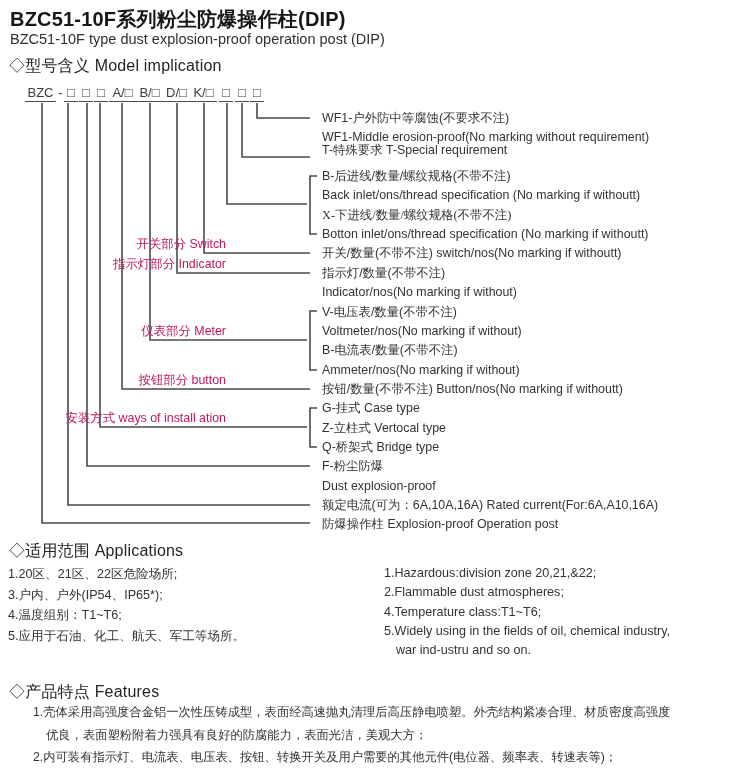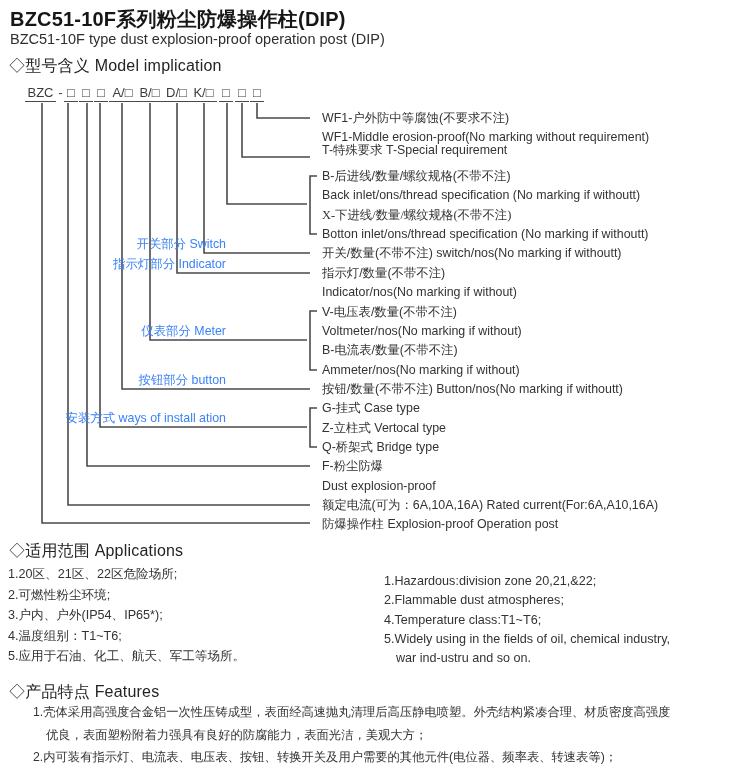--- a/index.html
+++ b/index.html
@@ -19,25 +19,25 @@
     position:absolute;top:85px;height:16px;line-height:16px;
     font-size:13px;color:#3c3c3c;text-align:center;
   }
   .code-underline{border-bottom:1.6px solid #4a4a4a;}
   .diagram-entry{
     position:absolute;left:322px;height:16px;line-height:16px;
     font-size:12.4px;color:#333;white-space:nowrap;
   }
   .branch-label{
     position:absolute;height:16px;line-height:16px;text-align:left;
-    font-size:12.4px;color:#3b82f6;white-space:nowrap;
+    font-size:12.4px;color:#be185d;white-space:nowrap;
   }
   .apps-col{position:absolute;top:564px;}
   .apps-zh{left:8px;width:368px;font-size:12.6px;line-height:20.5px;color:#333;}
-  .apps-en{left:384px;width:356px;font-size:12.6px;line-height:19.3px;color:#333;margin-top:8px;}
+  .apps-en{left:384px;width:356px;font-size:12.6px;line-height:19.3px;color:#333;}
   .apps-en .list-item{text-indent:-12px;padding-left:12px;}
   .features-body{position:absolute;left:8px;top:701px;width:737px;
     font-size:12.3px;line-height:22.5px;color:#333;}
   .features-body .list-item{text-indent:-13px;padding-left:13px;margin-left:25px;}
 </style>
 </head>
 <body>
 
 <div class="page">
 
@@ -97,21 +97,20 @@
       <div class="branch-label" style="right: 444px; top: 236px;">开关部分 Switch</div>
       <div class="branch-label" style="right: 444px; top: 256px;">指示灯部分 Indicator</div>
       <div class="branch-label" style="right: 444px; top: 323px;">仪表部分 Meter</div>
       <div class="branch-label" style="right: 444px; top: 372px;">按钮部分 button</div>
       <div class="branch-label" style="right: 444px; top: 410px;">安装方式 ways of install ation</div>
     </div>
 
   <div class="abs section-head head-apps">◇适用范围 Applications</div>
   <div class="apps-col apps-zh" id="apps-zh">
       <div class="list-item">1.20区、21区、22区危险场所;</div>
-      <div class="list-item">2.可燃性粉尘环境;</div>
       <div class="list-item">3.户内、户外(IP54、IP65*);</div>
       <div class="list-item">4.温度组别：T1~T6;</div>
       <div class="list-item">5.应用于石油、化工、航天、军工等场所。</div>
     </div>
   <div class="apps-col apps-en" id="apps-en">
       <div class="list-item">1.Hazardous:division zone 20,21,&amp;22;</div>
       <div class="list-item">2.Flammable dust atmospheres;</div>
       <div class="list-item">4.Temperature class:T1~T6;</div>
       <div class="list-item">5.Widely using in the fields of oil, chemical industry, spaceflight, war ind-ustru and so on.</div>
     </div>

